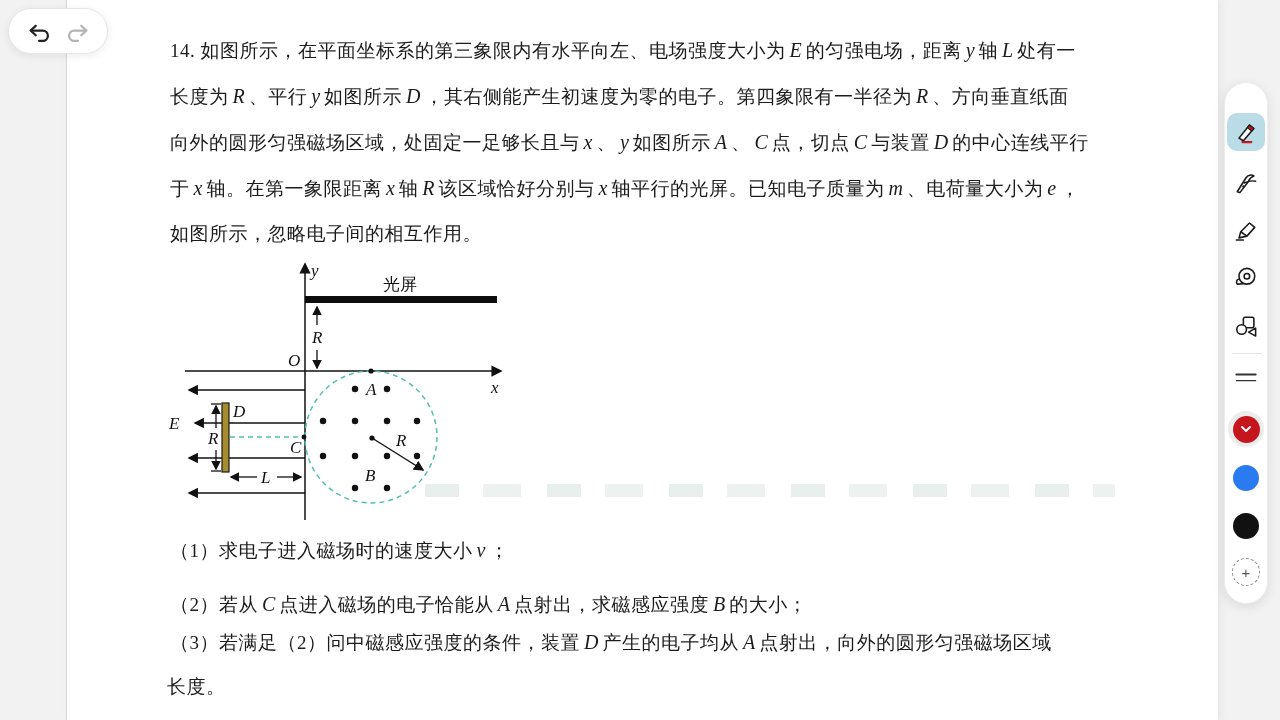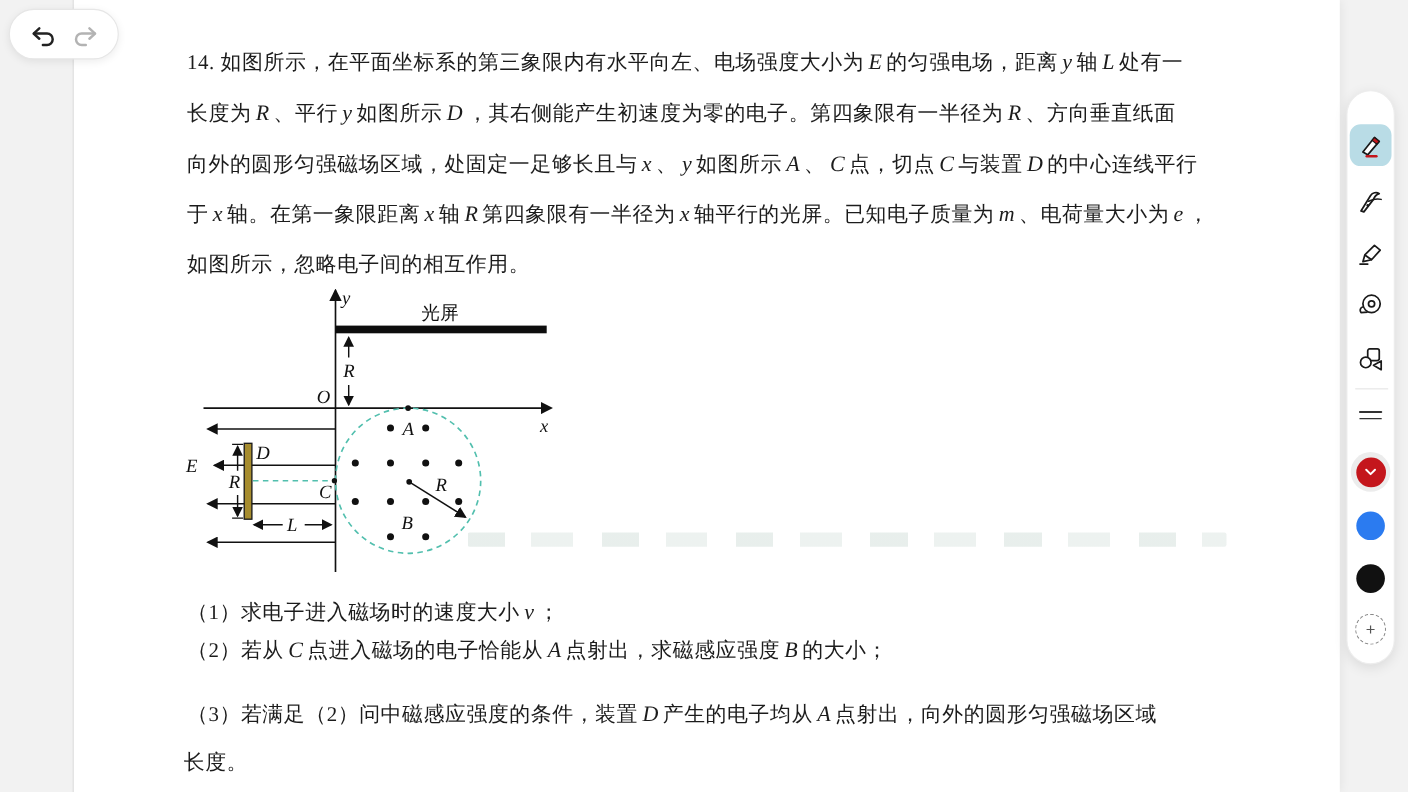--- a/index.html
+++ b/index.html
@@ -9,21 +9,21 @@
   
   .paper {
     position:absolute; left:66px; top:0; width:1152px; height:720px;
     background:#ffffff; border-left:1px solid #d9d9d9;
     box-shadow:3px 0 8px rgba(0,0,0,.05);
   }
 
   
   .doc-line {
     position:absolute; left:170px; white-space:nowrap;
-    font-size:19px; line-height:38px; color:#1c1c1c;
+    font-size:19px; line-height:24px; color:#1c1c1c;
     letter-spacing:.5px;
   }
   .doc-line i {
     font-family:"Liberation Serif", serif; font-style:italic;
     font-size:20px; margin:0 4px; letter-spacing:0;
   }
 
   
   .ghost-band {
     position:absolute; left:425px; top:484px; width:690px; height:13px;
@@ -73,25 +73,25 @@
   }
 </style>
 </head>
 <body>
 
 <div class="paper"></div>
 
 <div class="doc-line" style="top:38px"><span>14. 如图所示，在平面坐标系的第三象限内有水平向左、电场强度大小为</span><i>E</i><span>的匀强电场，距离</span><i>y</i><span>轴</span><i>L</i><span>处有一</span></div>
 <div class="doc-line" style="top:84px"><span>长度为</span><i>R</i><span>、平行</span><i>y</i><span>如图所示</span><i>D</i><span>，其右侧能产生初速度为零的电子。第四象限有一半径为</span><i>R</i><span>、方向垂直纸面</span></div>
 <div class="doc-line" style="top:130px"><span>向外的圆形匀强磁场区域，处固定一足够长且与</span><i>x</i><span>、</span><i>y</i><span>如图所示</span><i>A</i><span>、</span><i>C</i><span>点，切点</span><i>C</i><span>与装置</span><i>D</i><span>的中心连线平行</span></div>
-<div class="doc-line" style="top:176px"><span>于</span><i>x</i><span>轴。在第一象限距离</span><i>x</i><span>轴</span><i>R</i><span>第四象限有一半径为</span><i>x</i><span>轴平行的光屏。已知电子质量为</span><i>m</i><span>、电荷量大小为</span><i>e</i><span>，</span></div>
+<div class="doc-line" style="top:176px"><span>于</span><i>x</i><span>轴。在第一象限距离</span><i>x</i><span>轴</span><i>R</i><span>该区域恰好分别与</span><i>x</i><span>轴平行的光屏。已知电子质量为</span><i>m</i><span>、电荷量大小为</span><i>e</i><span>，</span></div>
 <div class="doc-line" style="top:222px"><span>如图所示，忽略电子间的相互作用。</span></div>
 
 <div class="doc-line" style="top:538px"><span>（1）求电子进入磁场时的速度大小</span><i>v</i><span>；</span></div>
-<div class="doc-line" style="top:572px"><span>（2）若从</span><i>C</i><span>点进入磁场的电子恰能从</span><i>A</i><span>点射出，求磁感应强度</span><i>B</i><span>的大小；</span></div>
+<div class="doc-line" style="top:592px"><span>（2）若从</span><i>C</i><span>点进入磁场的电子恰能从</span><i>A</i><span>点射出，求磁感应强度</span><i>B</i><span>的大小；</span></div>
 <div class="doc-line" style="top:630px"><span>（3）若满足（2）问中磁感应强度的条件，装置</span><i>D</i><span>产生的电子均从</span><i>A</i><span>点射出，向外的圆形匀强磁场区域</span></div>
 <div class="doc-line" style="top:675px; left:167px"><span>长度。</span></div>
 
 <div class="ghost-band"></div>
 
 <div class="figure">
 <svg width="352" height="278" viewBox="0 0 352 278">
   <defs>
     <marker id="ah" viewBox="0 0 10 10" refX="8.5" refY="5" markerWidth="7.5" markerHeight="7.5" orient="auto-start-reverse">
       <path d="M0 0 L10 5 L0 10 z" fill="#111"></path>

